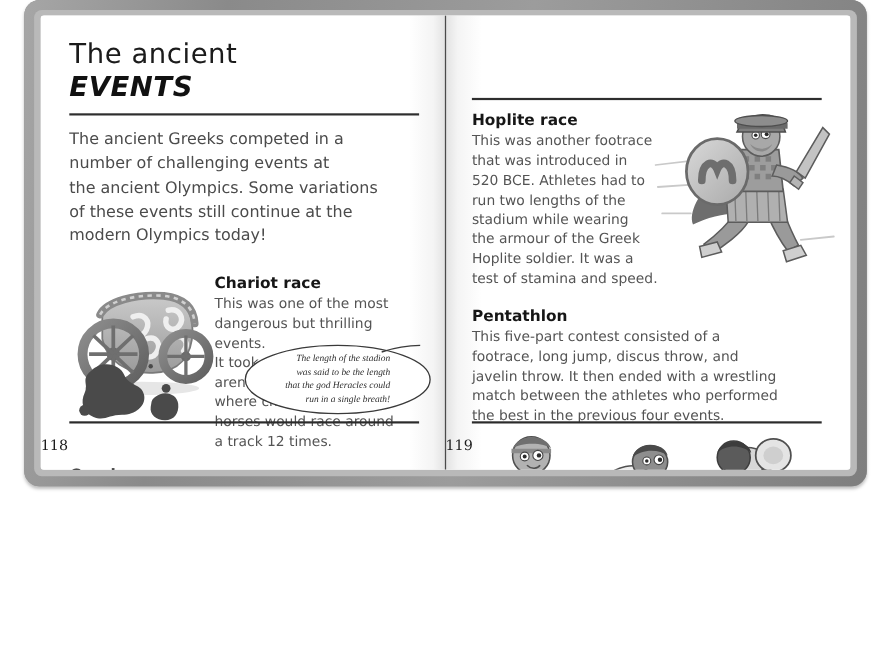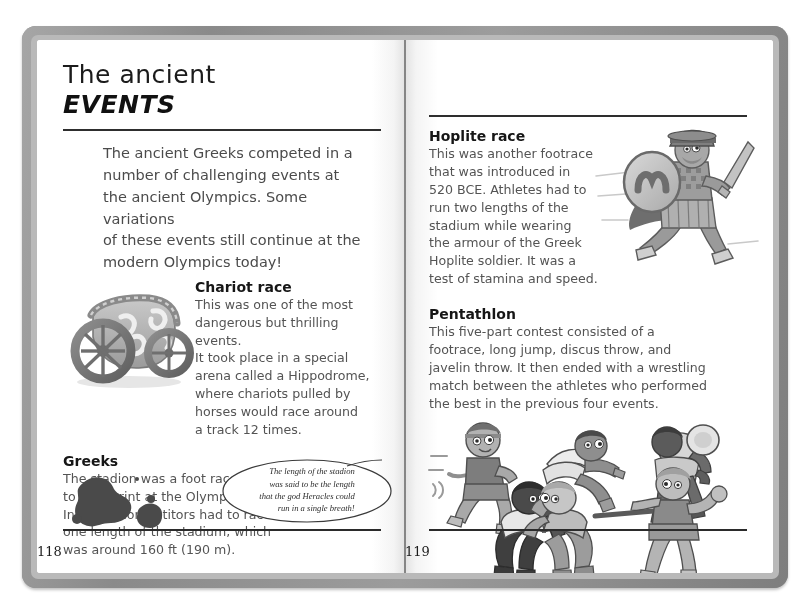--- a/index.html
+++ b/index.html
@@ -1,20 +1,20 @@
 <!DOCTYPE html>
 <html><head>
 <meta charset="utf-8">
 <style>
   html,body{margin:0;padding:0;background:#ffffff;}
   body{width:810px;height:600px;overflow:hidden;
        font-family:"DejaVu Sans","Liberation Sans",sans-serif;}
 
   
-  .book{position:absolute;left:22px;top:26px;width:766px;height:562px;
+  .book{position:absolute;left:22px;top:0;width:766px;height:442px;
         border-radius:14px;background:#8c8c8c;
         box-shadow:0 2px 3px rgba(0,0,0,.25);}
   .book:before{content:"";position:absolute;inset:0;border-radius:14px;
         background:linear-gradient(100deg,#a6a6a6 0%,#8a8a8a 22%,#9c9c9c 55%,#7e7e7e 100%);}
   .cover-inner{position:absolute;left:9px;top:9px;right:9px;bottom:9px;
         border-radius:7px;background:#b9b9b9;}
 
   .pages{position:absolute;left:15px;top:14px;right:15px;bottom:15px;
          background:#ffffff;border-radius:3px;display:flex;overflow:hidden;}
 
@@ -27,27 +27,27 @@
           background:linear-gradient(90deg,#cfcfcf,#4a4a4a 45%,#4a4a4a 55%,#cfcfcf);z-index:5;}
 
   
   .title-1{font-size:25px;color:#1b1b1b;letter-spacing:.5px;line-height:1.05;}
   .title-2{font-size:25px;font-weight:bold;font-style:italic;color:#111;
            letter-spacing:.5px;margin-top:2px;}
   .rule{height:0;border-top:2.5px solid #2e2e2e;margin-top:10px;}
   .rule.thin{border-top-width:2px;}
 
   .intro{font-size:14.5px;line-height:1.5;color:#4b4b4b;margin-top:12px;
-         white-space:pre-line;margin-left:40px;}
+         white-space:pre-line;}
 
   .sec-h{font-size:14px;font-weight:bold;color:#161616;margin:0 0 1px 0;}
   .sec-b{font-size:12.6px;line-height:1.42;color:#545454;white-space:pre-line;}
 
   
-  .chariot-block{display:flex;margin-top:5px;justify-content:flex-end;}
+  .chariot-block{display:flex;margin-top:24px;justify-content:flex-end;}
   .chariot-art{width:128px;height:112px;flex:0 0 128px;position:relative;}
   .chariot-text{flex:1;padding-left:4px;}
   .stadion{margin-top:14px;}
 
   .footer-rule{position:absolute;left:26px;right:24px;bottom:42px;
                border-top:2px solid #2b2b2b;}
   .page.right .footer-rule{left:24px;right:26px;}
   .pagenum{position:absolute;bottom:14px;width:100%;left:0;text-align:left;
            font-family:"DejaVu Serif","Liberation Serif",serif;font-size:13px;color:#1c1c1c;}
 

